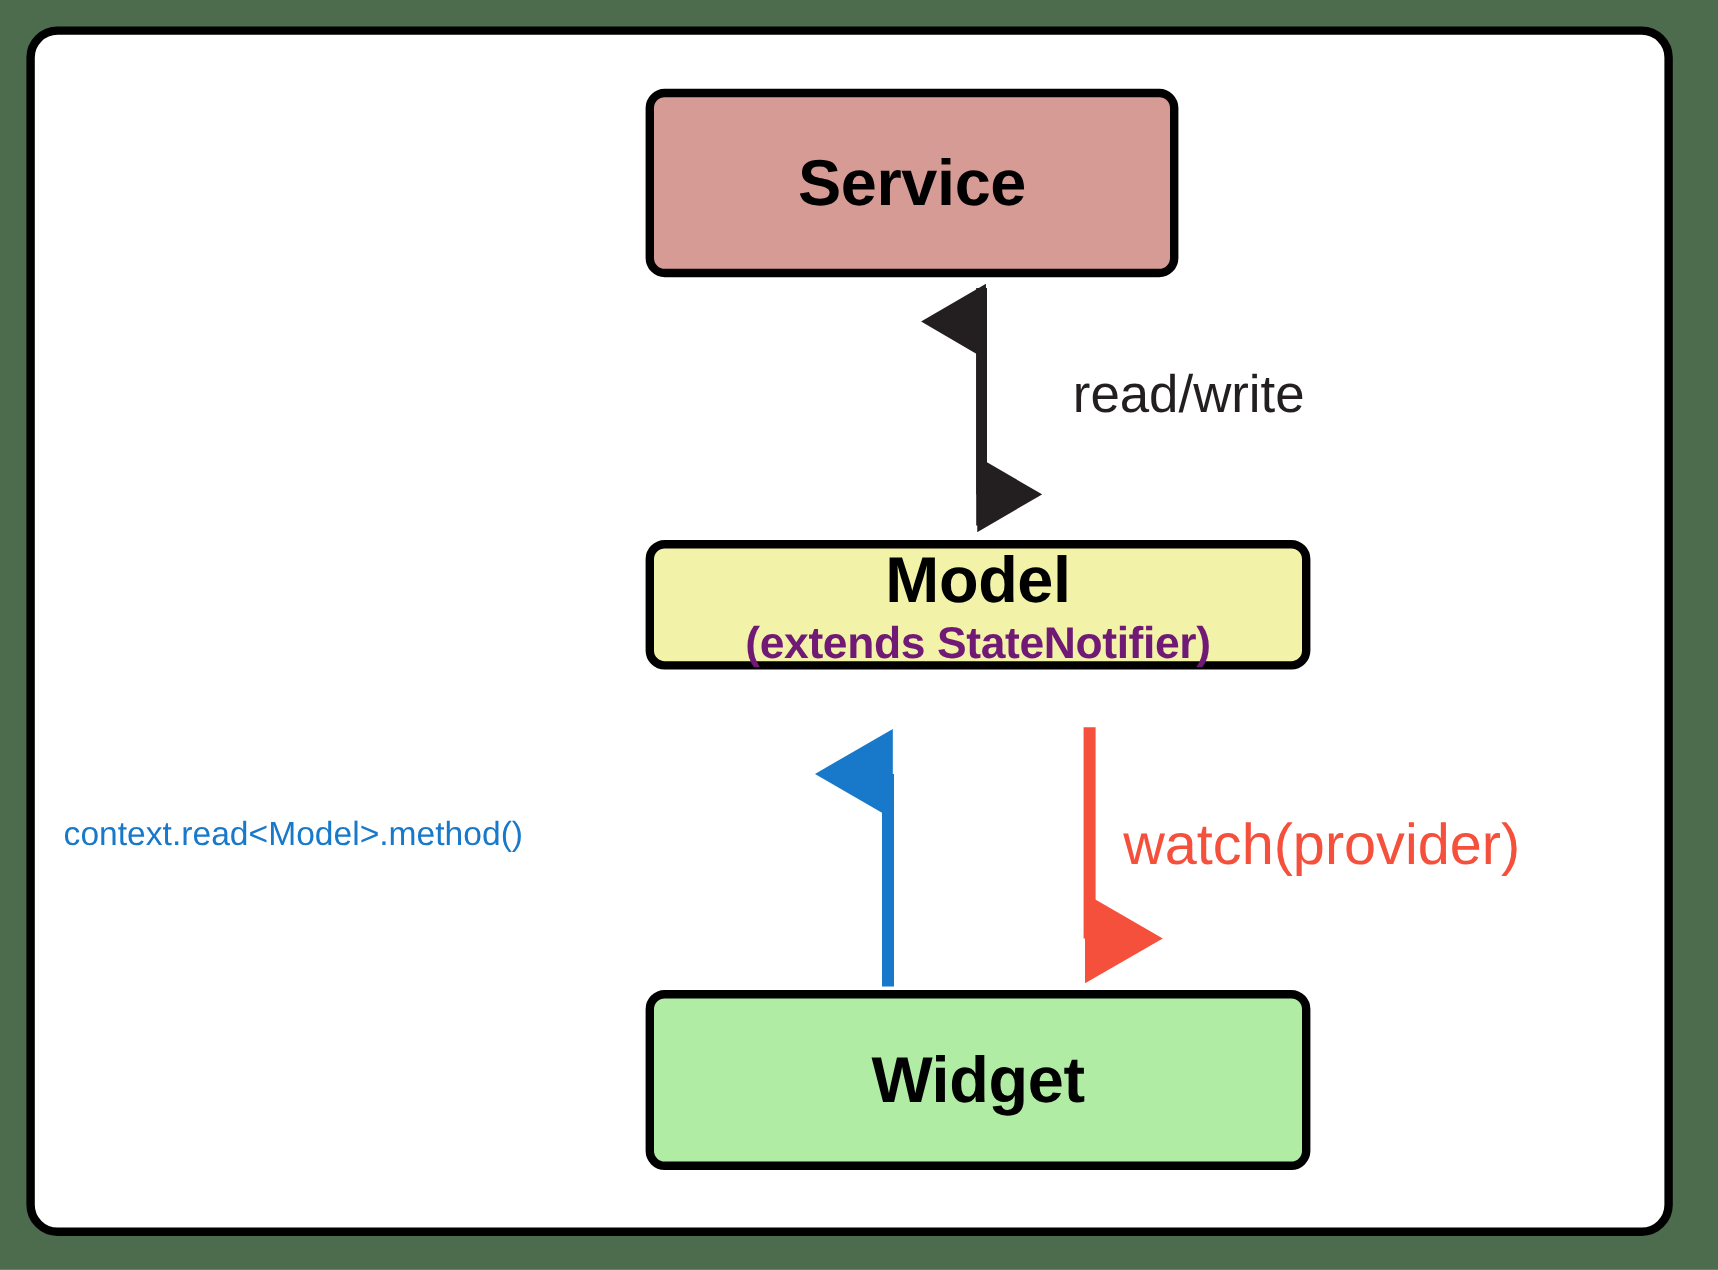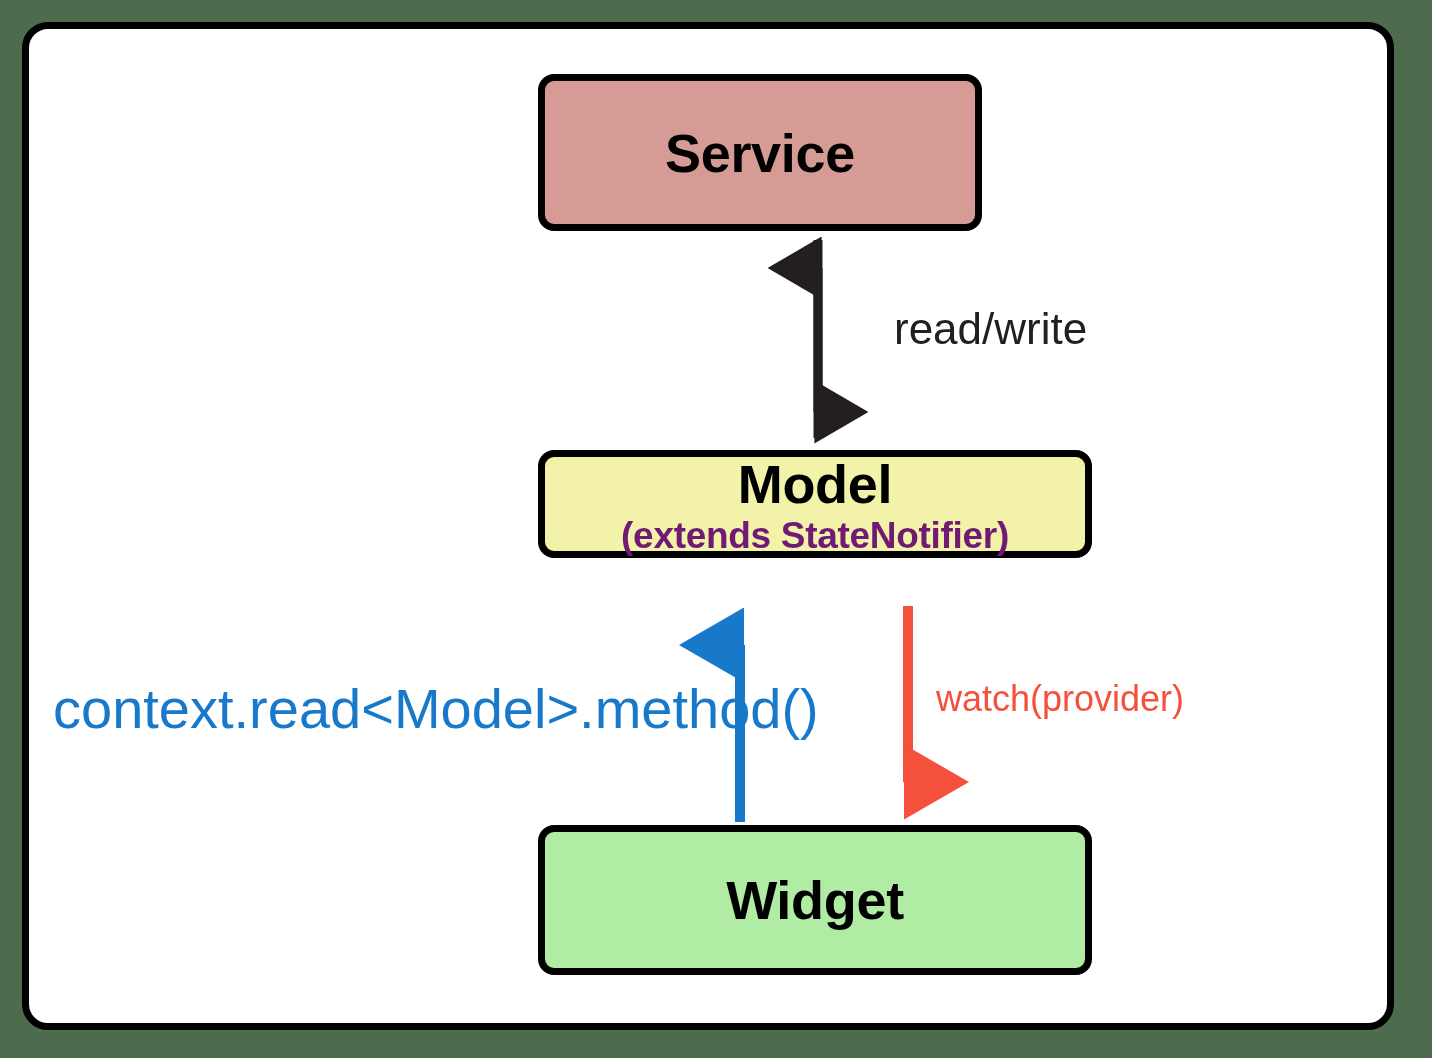--- a/index.html
+++ b/index.html
@@ -110,28 +110,28 @@
     left: 858px;
     top: 307px;
     font-size: 44px;
     color: #231f20;
     margin-left: 36px;
   }
 
   #label-context-read {
     left: 53px;
     top: 681px;
-    font-size: 56px;
+    font-size: 28px;
     color: #1879ca;
   }
 
   #label-watch-provider {
     left: 936px;
     top: 681px;
-    font-size: 36px;
+    font-size: 48px;
     color: #f4503c;
   }
 </style>
 </head>
 <body>
 
 <div id="canvas">
 
   <div class="frame"></div>
 

